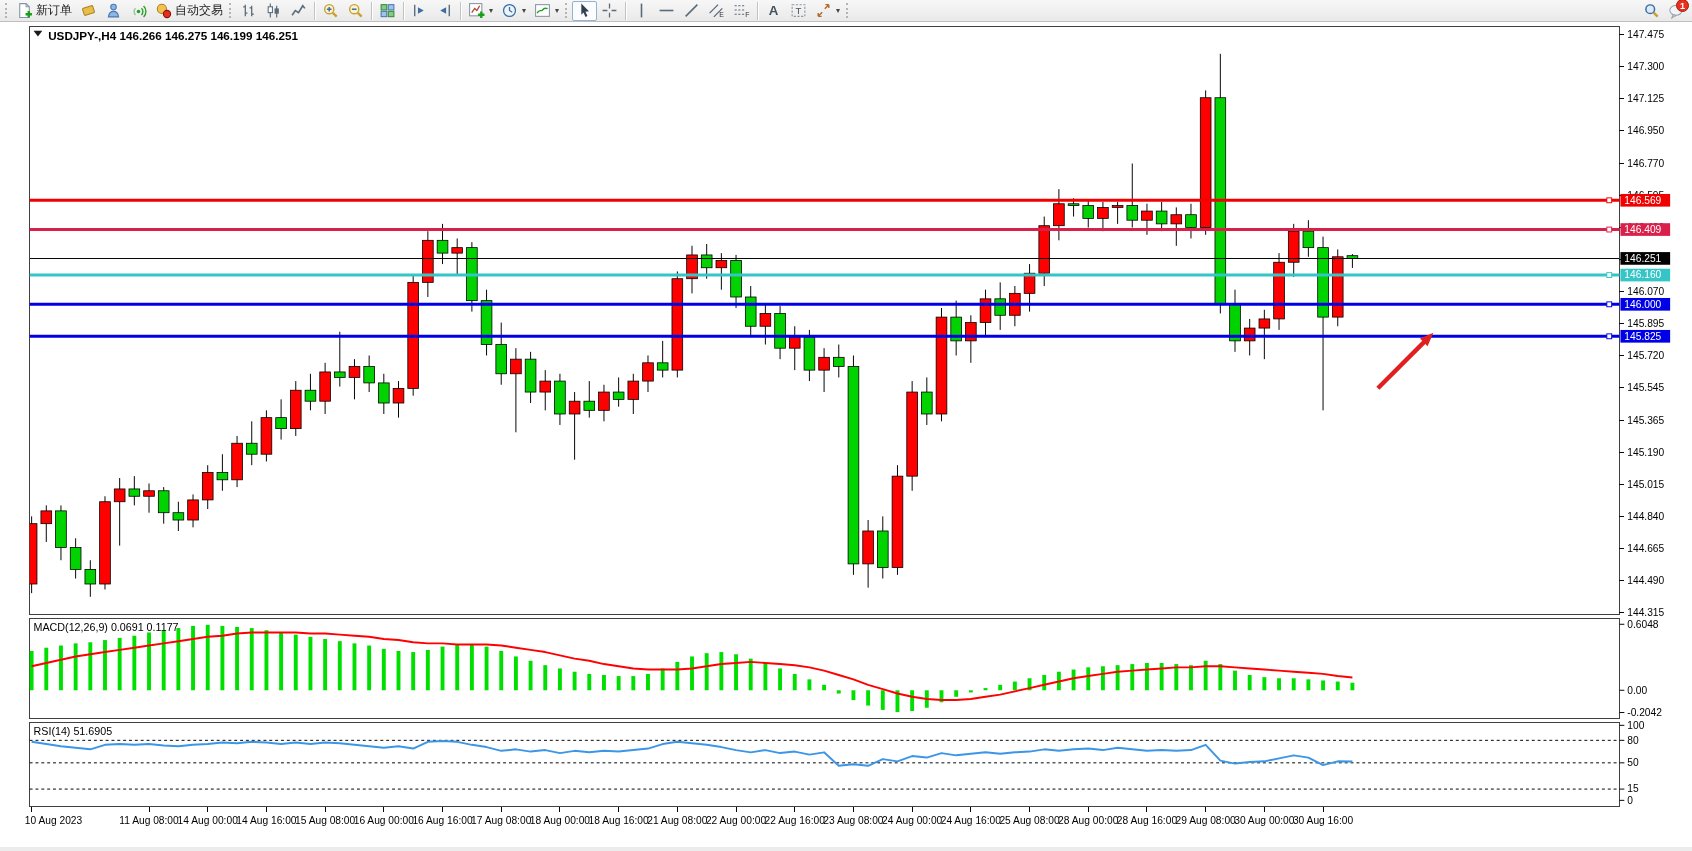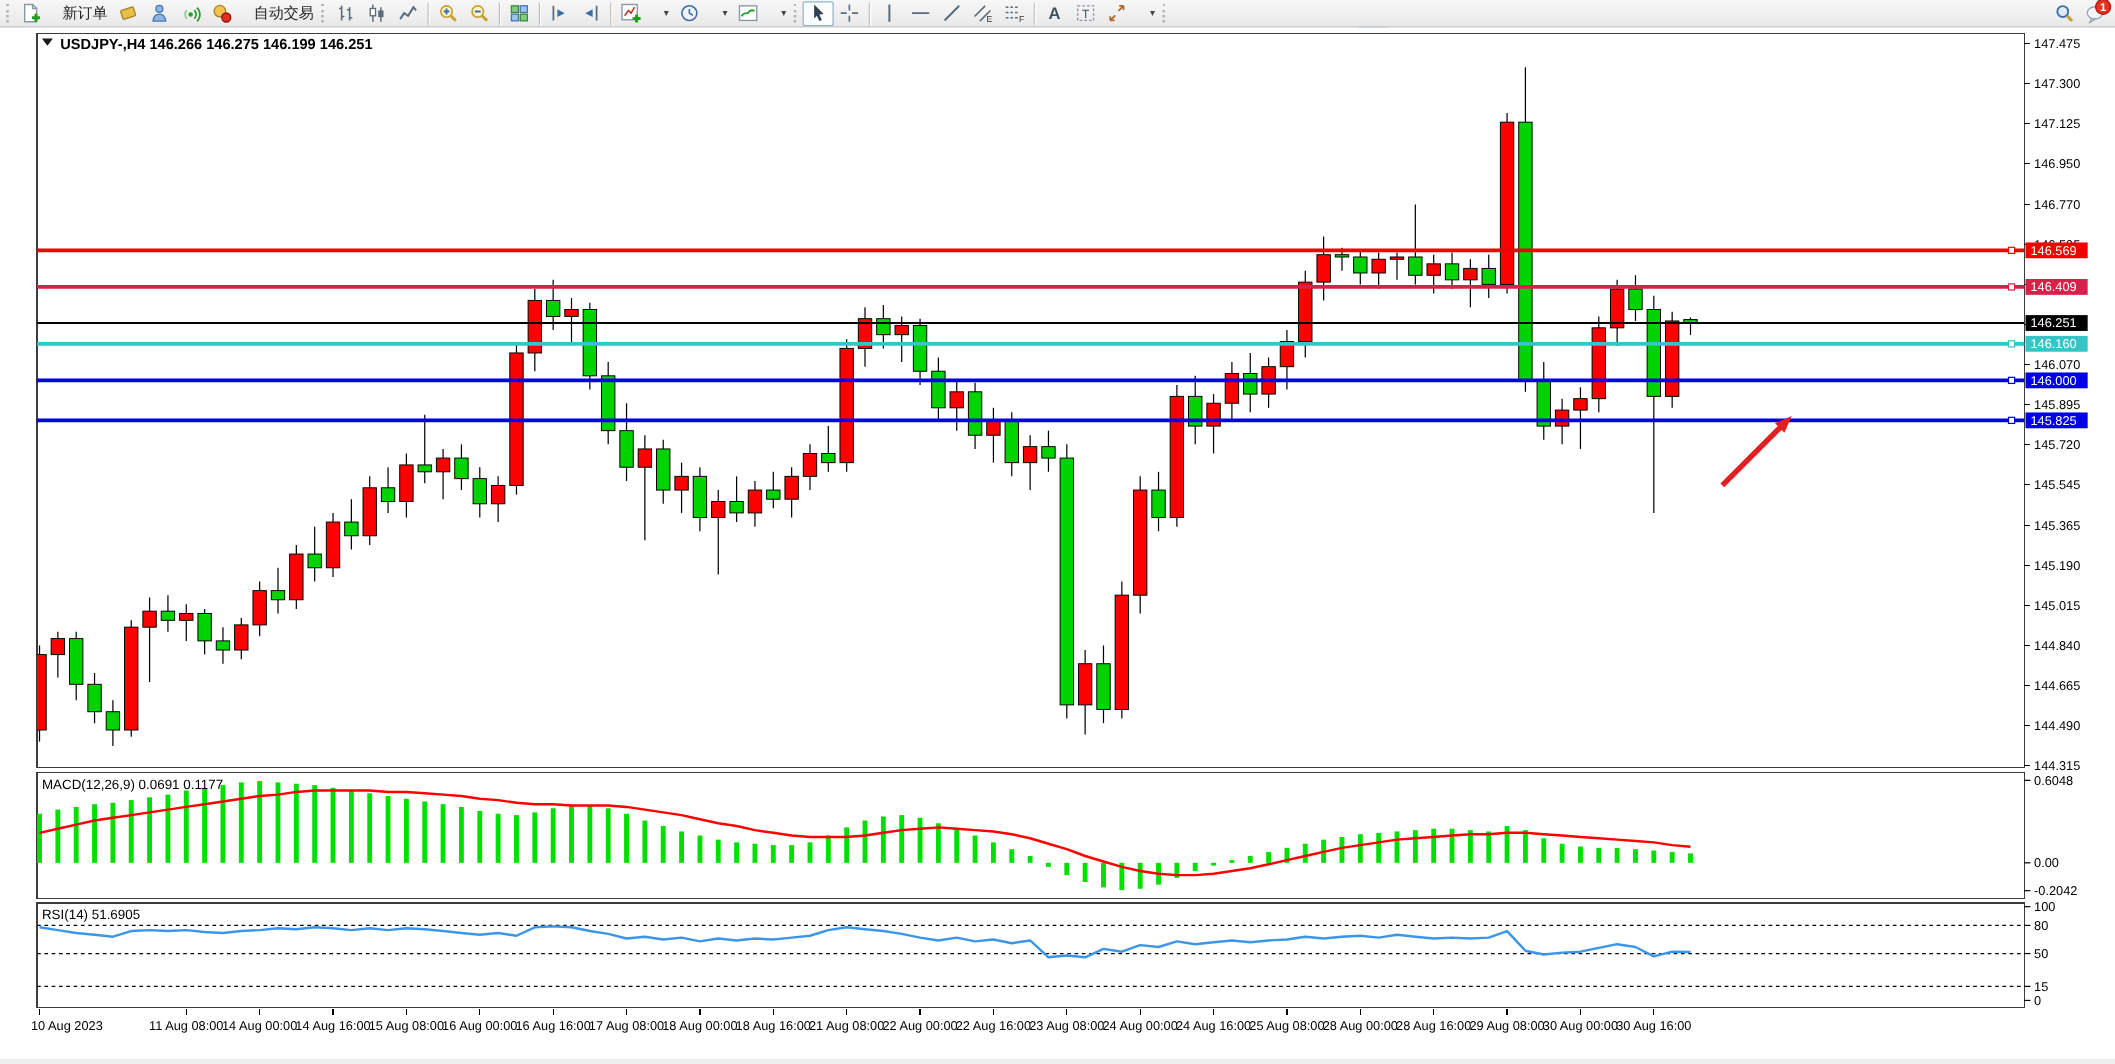--- a/index.html
+++ b/index.html
@@ -4,21 +4,21 @@
 <style>
   html,body{margin:0;padding:0;background:#dcdcdc;}
   *{box-sizing:border-box;}
   .window{position:relative;width:1692px;height:851px;background:#fff;overflow:hidden;
           font-family:"Liberation Sans","DejaVu Sans",sans-serif;}
   
   .toolbar{position:absolute;left:0;top:0;width:1692px;height:22px;
            background:linear-gradient(#f7f7f7,#e9e9e9);
            border-bottom:1px solid #bfbfbf;display:flex;align-items:center;padding:0 3px;}
   .tbtn{height:20px;min-width:22px;display:flex;align-items:center;justify-content:center;
-        gap:17px;padding:0 3px;border:1px solid transparent;border-radius:2px;cursor:default;}
+        gap:3px;padding:0 3px;border:1px solid transparent;border-radius:2px;cursor:default;}
   .tbtn.active{border:1px solid #96b2cd;background:#fafdff;}
   .tbtn svg{display:block;}
   .tb-label{font-size:12px;color:#222;white-space:nowrap;}
   .dd{font-size:8px;color:#444;margin-left:1px;}
   .sep{width:1px;height:18px;background:#c2c2c2;box-shadow:1px 0 0 #fff;margin:0 3px;flex:none;}
   .grip{width:3px;height:15px;border-left:2px dotted #b4b4b4;margin:0 4px 0 2px;flex:none;}
   .tf{font-size:11px;font-weight:normal;color:#333;padding:0 5px;margin-top:43px;}
   .spacer{flex:1;}
   .chatwrap{position:relative;}
   .badge{position:absolute;top:-3px;right:-4px;width:13px;height:13px;border-radius:50%;

